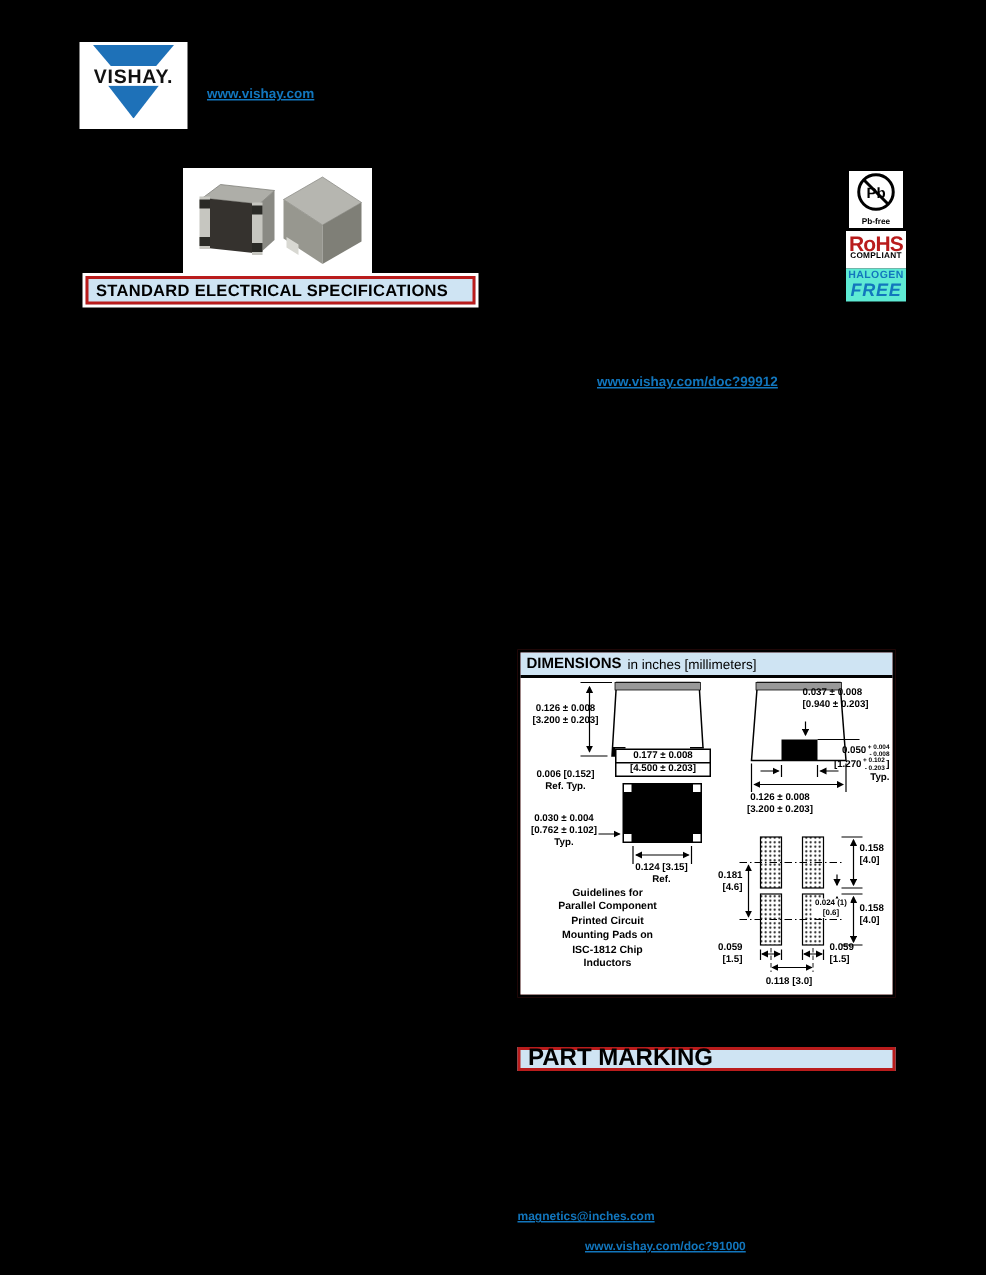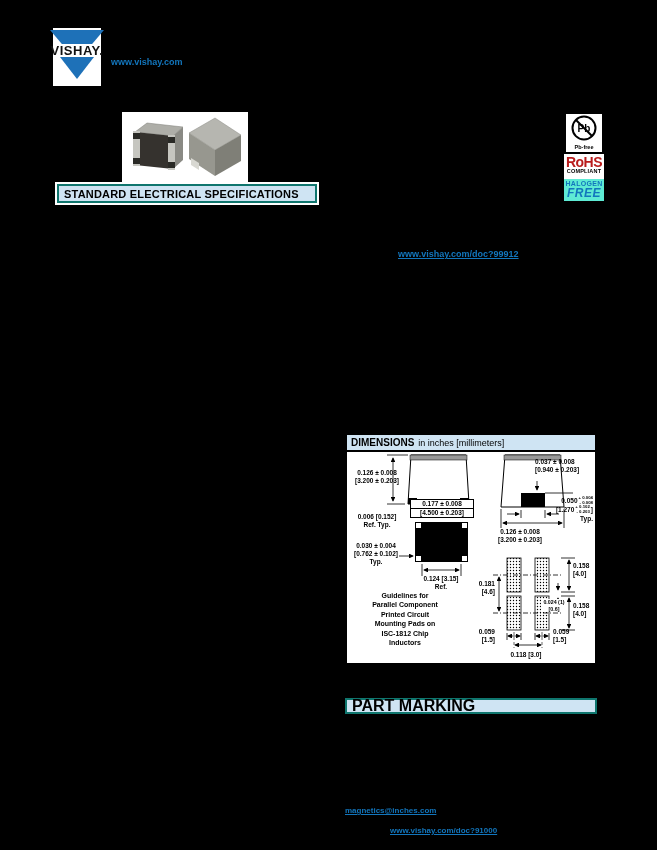--- a/index.html
+++ b/index.html
@@ -1,28 +1,28 @@
 <!DOCTYPE html>
 <html><head>
 <meta charset="utf-8">
 <style>
   html,body{margin:0;padding:0;}
   body{width:657px;height:850px;background:#000;font-family:"Liberation Sans",sans-serif;position:relative;overflow:hidden;}
   .abs{position:absolute;}
   .whitebox{background:#fff;}
   
-  .logo-box{left:53px;top:28px;width:48px;height:58px;background:#fff;display:flex;flex-direction:column;align-items:center;padding-top:2px;box-sizing:border-box;}
+  .logo-box{left:53px;top:28px;width:72px;height:58px;background:#fff;display:flex;flex-direction:column;align-items:center;padding-top:2px;box-sizing:border-box;}
   .logo-tri-top{width:54px;height:14px;background:#1e71b8;clip-path:polygon(0 0,100% 0,78% 100%,22% 100%);}
   .logo-word{font-size:13px;font-weight:bold;color:#111;letter-spacing:.5px;margin:0;line-height:13px;}
   .logo-tri-bottom{width:34px;height:22px;background:#1e71b8;clip-path:polygon(0 0,100% 0,50% 100%);}
-  .site-link{left:111px;top:57px;font-size:9px;font-weight:bold;color:#1276bd;text-align:right;}
+  .site-link{left:138px;top:57px;font-size:9px;font-weight:bold;color:#1276bd;text-decoration:underline;text-align:right;}
   
   .photos{left:122px;top:112px;width:126px;height:70px;background:#fff;display:flex;align-items:center;justify-content:space-between;padding:0 5px;box-sizing:border-box;}
   
-  .bar{background:#cfe4f3;border:2px solid #0f766e;box-sizing:border-box;display:flex;align-items:center;padding:0 5px;color:#000;}
+  .bar{background:#cfe4f3;border:2px solid #b91c1c;box-sizing:border-box;display:flex;align-items:center;padding:0 5px;color:#000;}
   .bar-spec{left:57px;top:184px;width:260px;height:19px;font-size:11px;font-weight:bold;letter-spacing:.2px;}
   .bar-spec-outer{left:55px;top:182px;width:264px;height:23px;background:#fff;}
   .link{color:#1276bd;text-decoration:underline;}
   .mid-link{left:398px;top:249px;font-size:9px;font-weight:bold;}
   
   .comp-col{left:564px;top:112px;width:40px;}
   .pb-box{width:40px;height:42px;background:#fff;display:block;}
   .rohs-box{width:40px;height:25px;background:#fff;text-align:center;line-height:1;padding-top:1px;box-sizing:border-box;}
   .rohs-txt{font-size:14px;font-weight:bold;color:#b91c1c;letter-spacing:-.5px;}
   .compliant-txt{font-size:5.5px;font-weight:bold;color:#000;letter-spacing:.2px;}

